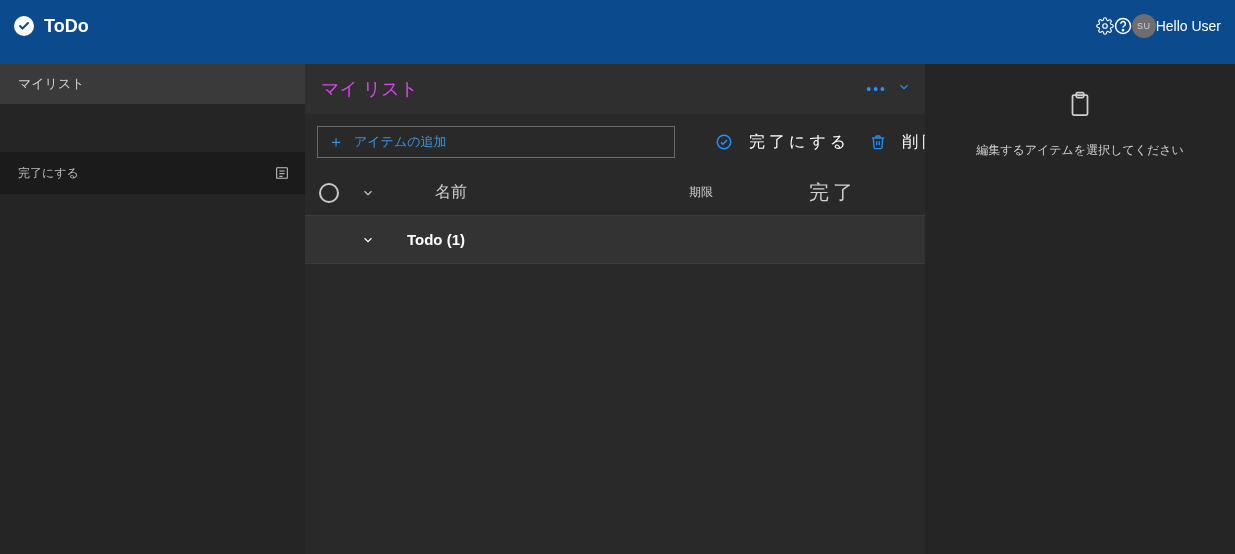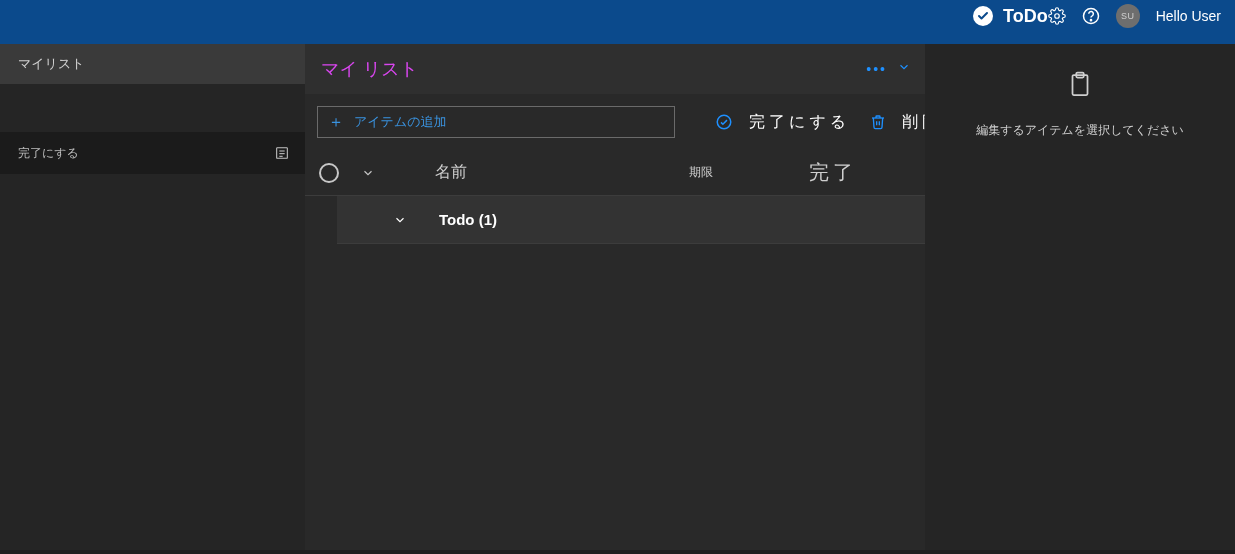--- a/index.html
+++ b/index.html
@@ -1,21 +1,21 @@
 <!DOCTYPE html>
 <html><head>
 <meta charset="utf-8">
 <style>
 * { box-sizing: border-box; margin: 0; padding: 0; }
 html, body { width: 1235px; height: 554px; font-family: "Segoe UI", "Yu Gothic UI", Meiryo, sans-serif; background: #1f1f1f; color: #e0e0e0; overflow: hidden; }
 
 
-.topbar { height: 44px; background: #0b4a8c; display: flex; align-items: center; justify-content: flex-end; padding: 0 14px 12px 14px; color: #fff; }
+.topbar { height: 64px; background: #0b4a8c; display: flex; align-items: center; justify-content: space-between; padding: 0 14px 12px 14px; color: #fff; }
 .topbar-left { display: flex; align-items: center; gap: 10px; }
-.topbar-right { display: flex; align-items: center; gap: 16px; }
+.topbar-right { display: flex; align-items: center; }
 .app-logo-circle { width: 20px; height: 20px; border-radius: 50%; background: #fff; display: flex; align-items: center; justify-content: center; }
 .app-logo-circle svg { display: block; }
 .app-title { font-size: 18px; font-weight: 600; }
 .tb-icon { width: 18px; height: 18px; display: flex; align-items: center; justify-content: center; cursor: pointer; }
 .avatar { width: 24px; height: 24px; border-radius: 50%; background: #6e6e6e; color: #d0d0d0; font-size: 9px; display: flex; align-items: center; justify-content: center; letter-spacing: 0.5px; }
 .username { font-size: 14px; }
 
 
 .body { display: grid; grid-template-columns: 305px 620px 1fr; height: calc(554px - 48px); }
 
@@ -44,21 +44,21 @@
 .action-btn { display: flex; align-items: center; gap: 16px; color: #fff; font-size: 16px; letter-spacing: 4px; cursor: pointer; white-space: nowrap; }
 .action-btn .ico { color: #1e90ff; display:flex; align-items:center; }
 
 
 .thead { display: grid; grid-template-columns: 50px 46px 1fr 120px 110px; align-items: center; height: 46px; padding: 0 6px 0 6px; color: #cfcfcf; font-size: 14px; border-bottom: 1px solid #3c3c3c; }
 .thead .col-name { font-size: 16px; margin-left: 28px; }
 .thead .col-done { font-size: 20px; letter-spacing: 4px; }
 .sel-circle { width: 20px; height: 20px; border: 2px solid #c7c7c7; border-radius: 50%; margin-left: 8px; cursor:pointer; }
 .chev { width: 14px; height: 14px; display:flex; align-items:center; justify-content:center; cursor:pointer; color:#c7c7c7; }
 
-.group-row { display: grid; grid-template-columns: 50px 46px 1fr 120px 110px; align-items: center; height: 48px; background: #333333; border-bottom: 1px solid #3c3c3c; padding: 0 6px; margin-left: 32px; }
+.group-row { display: grid; grid-template-columns: 50px 46px 1fr 120px 110px; align-items: center; height: 48px; background: #333333; border-bottom: 1px solid #3c3c3c; padding: 0 6px; }
 .group-label { font-weight: 600; font-size: 15px; color: #fff; }
 
 .data-row { display: grid; grid-template-columns: 50px 46px 1fr 120px 110px; align-items: center; height: 46px; border-bottom: 1px solid #3a3a3a; padding: 0 6px; font-size: 13px; color: #d6d6d6; cursor:pointer; }
 .data-row .cell-na { color: #cfcfcf; font-size: 12px; }
 
 
 .detail { background: #252525; display: flex; flex-direction: column; align-items: center; padding-top: 26px; gap: 18px; }
 .detail-icon { color: #cfcfcf; }
 .detail-hint { font-size: 12px; color: #d0d0d0; }
 </style>

